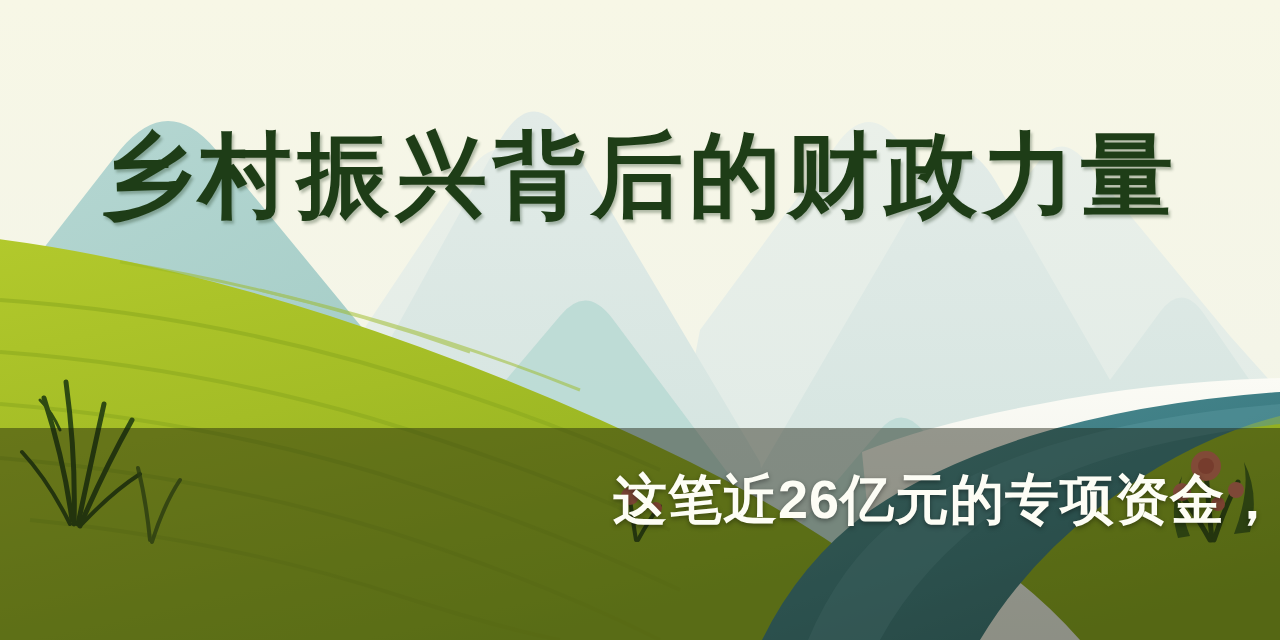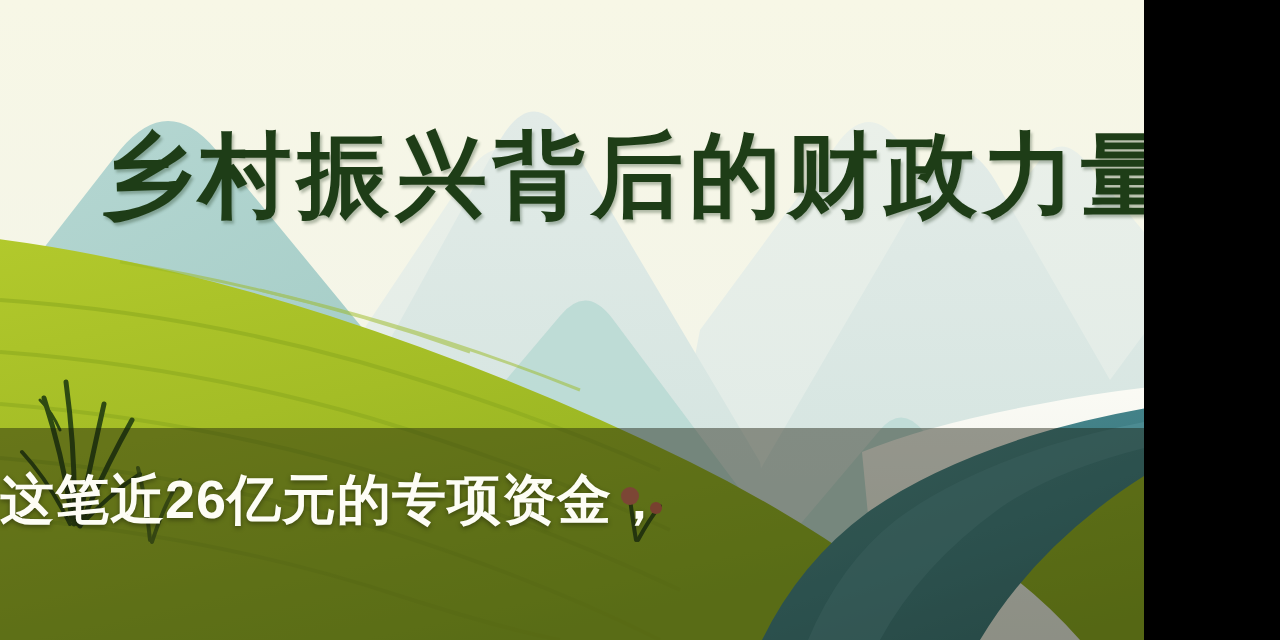--- a/index.html
+++ b/index.html
@@ -2,21 +2,21 @@
 <html><head>
 <meta charset="utf-8">
 <style>
   html, body {
     margin: 0;
     padding: 0;
     background: #000;
   }
   #poster {
     position: relative;
-    width: 1144px;
+    width: 1280px;
     height: 640px;
     overflow: hidden;
     font-family: "Liberation Sans", "DejaVu Sans", sans-serif;
     background: #f6f6e6;
     user-select: none;
   }
   .layer {
     position: absolute;
     top: 0; left: 0;
     width: 1280px;
@@ -47,21 +47,21 @@
     width: 1280px;
     height: 212px;
     background: rgba(22,24,10,0.44);
   }
   
   #subtitle {
     position: absolute;
     left: 0;
     top: 462px;
     width: 1280px;
-    text-align: left;
+    text-align: right;
     color: #fdfdf5;
     font-family: "Liberation Sans", "DejaVu Sans", sans-serif;
     font-weight: bold;
     font-size: 54px;
     line-height: 74px;
     letter-spacing: 1px;
     text-shadow: 0 2px 5px rgba(0,0,0,0.38);
   }
   #subtitle .line { display: block; white-space: nowrap; }
 </style>

